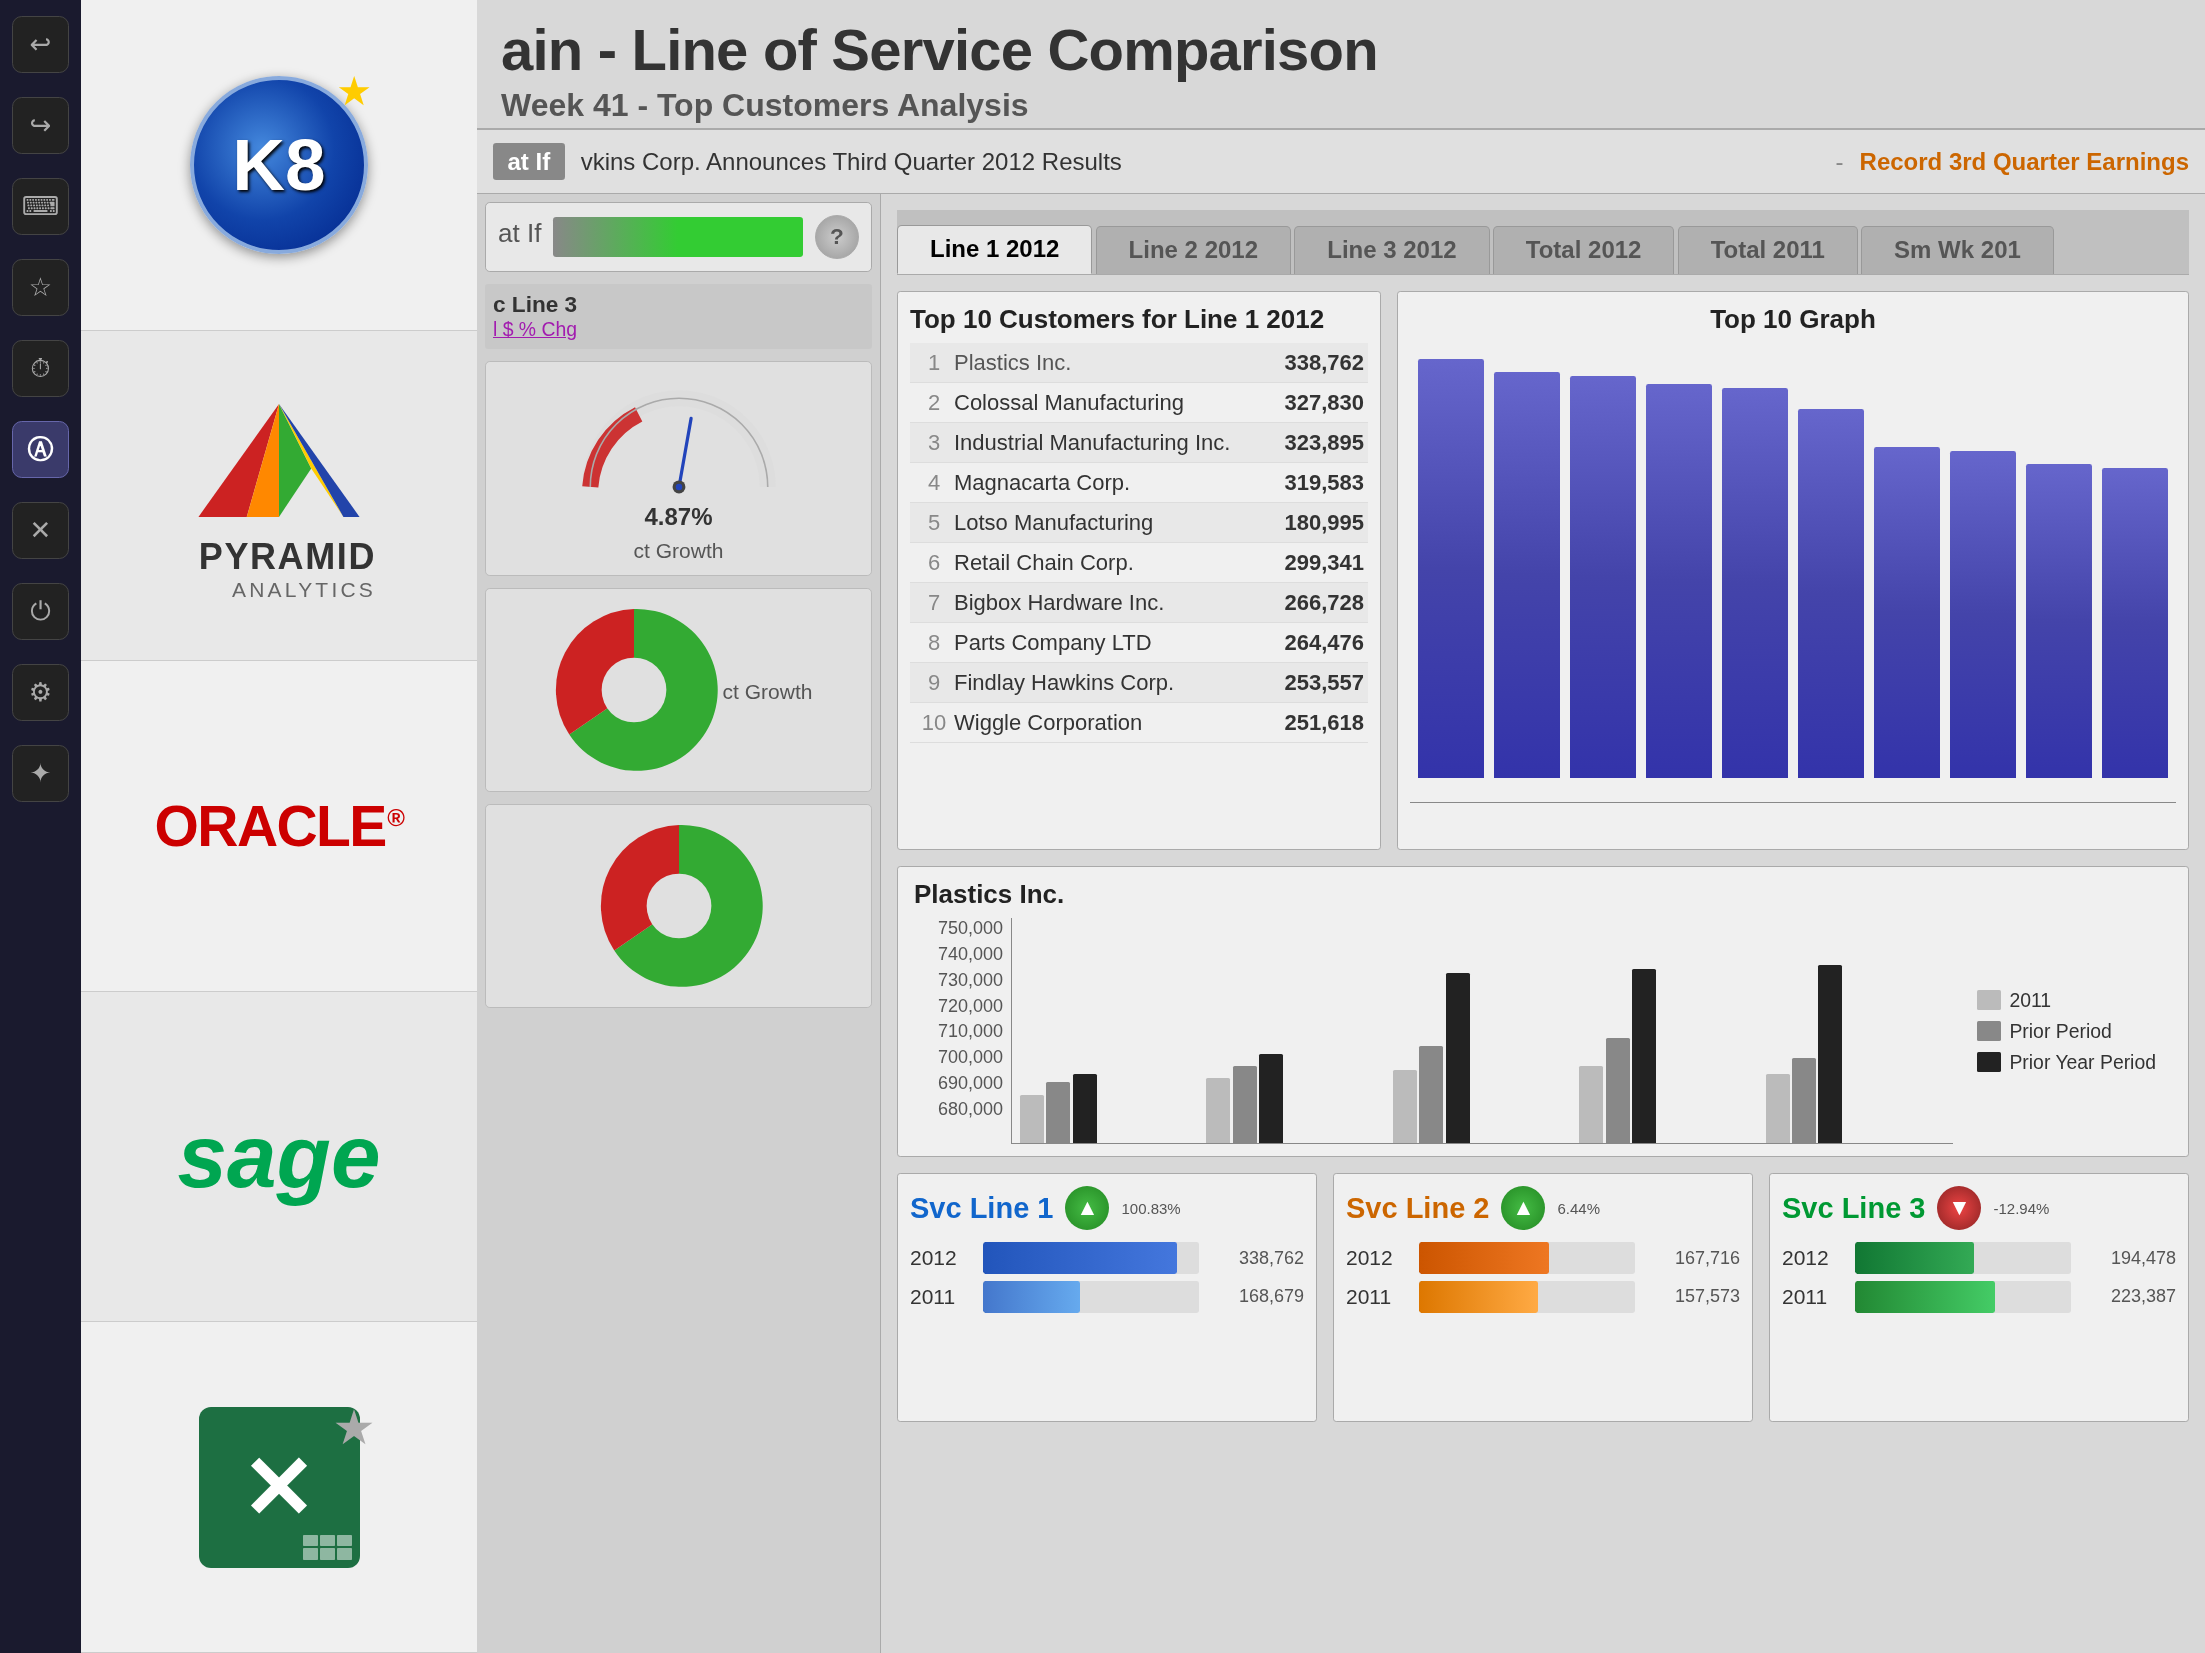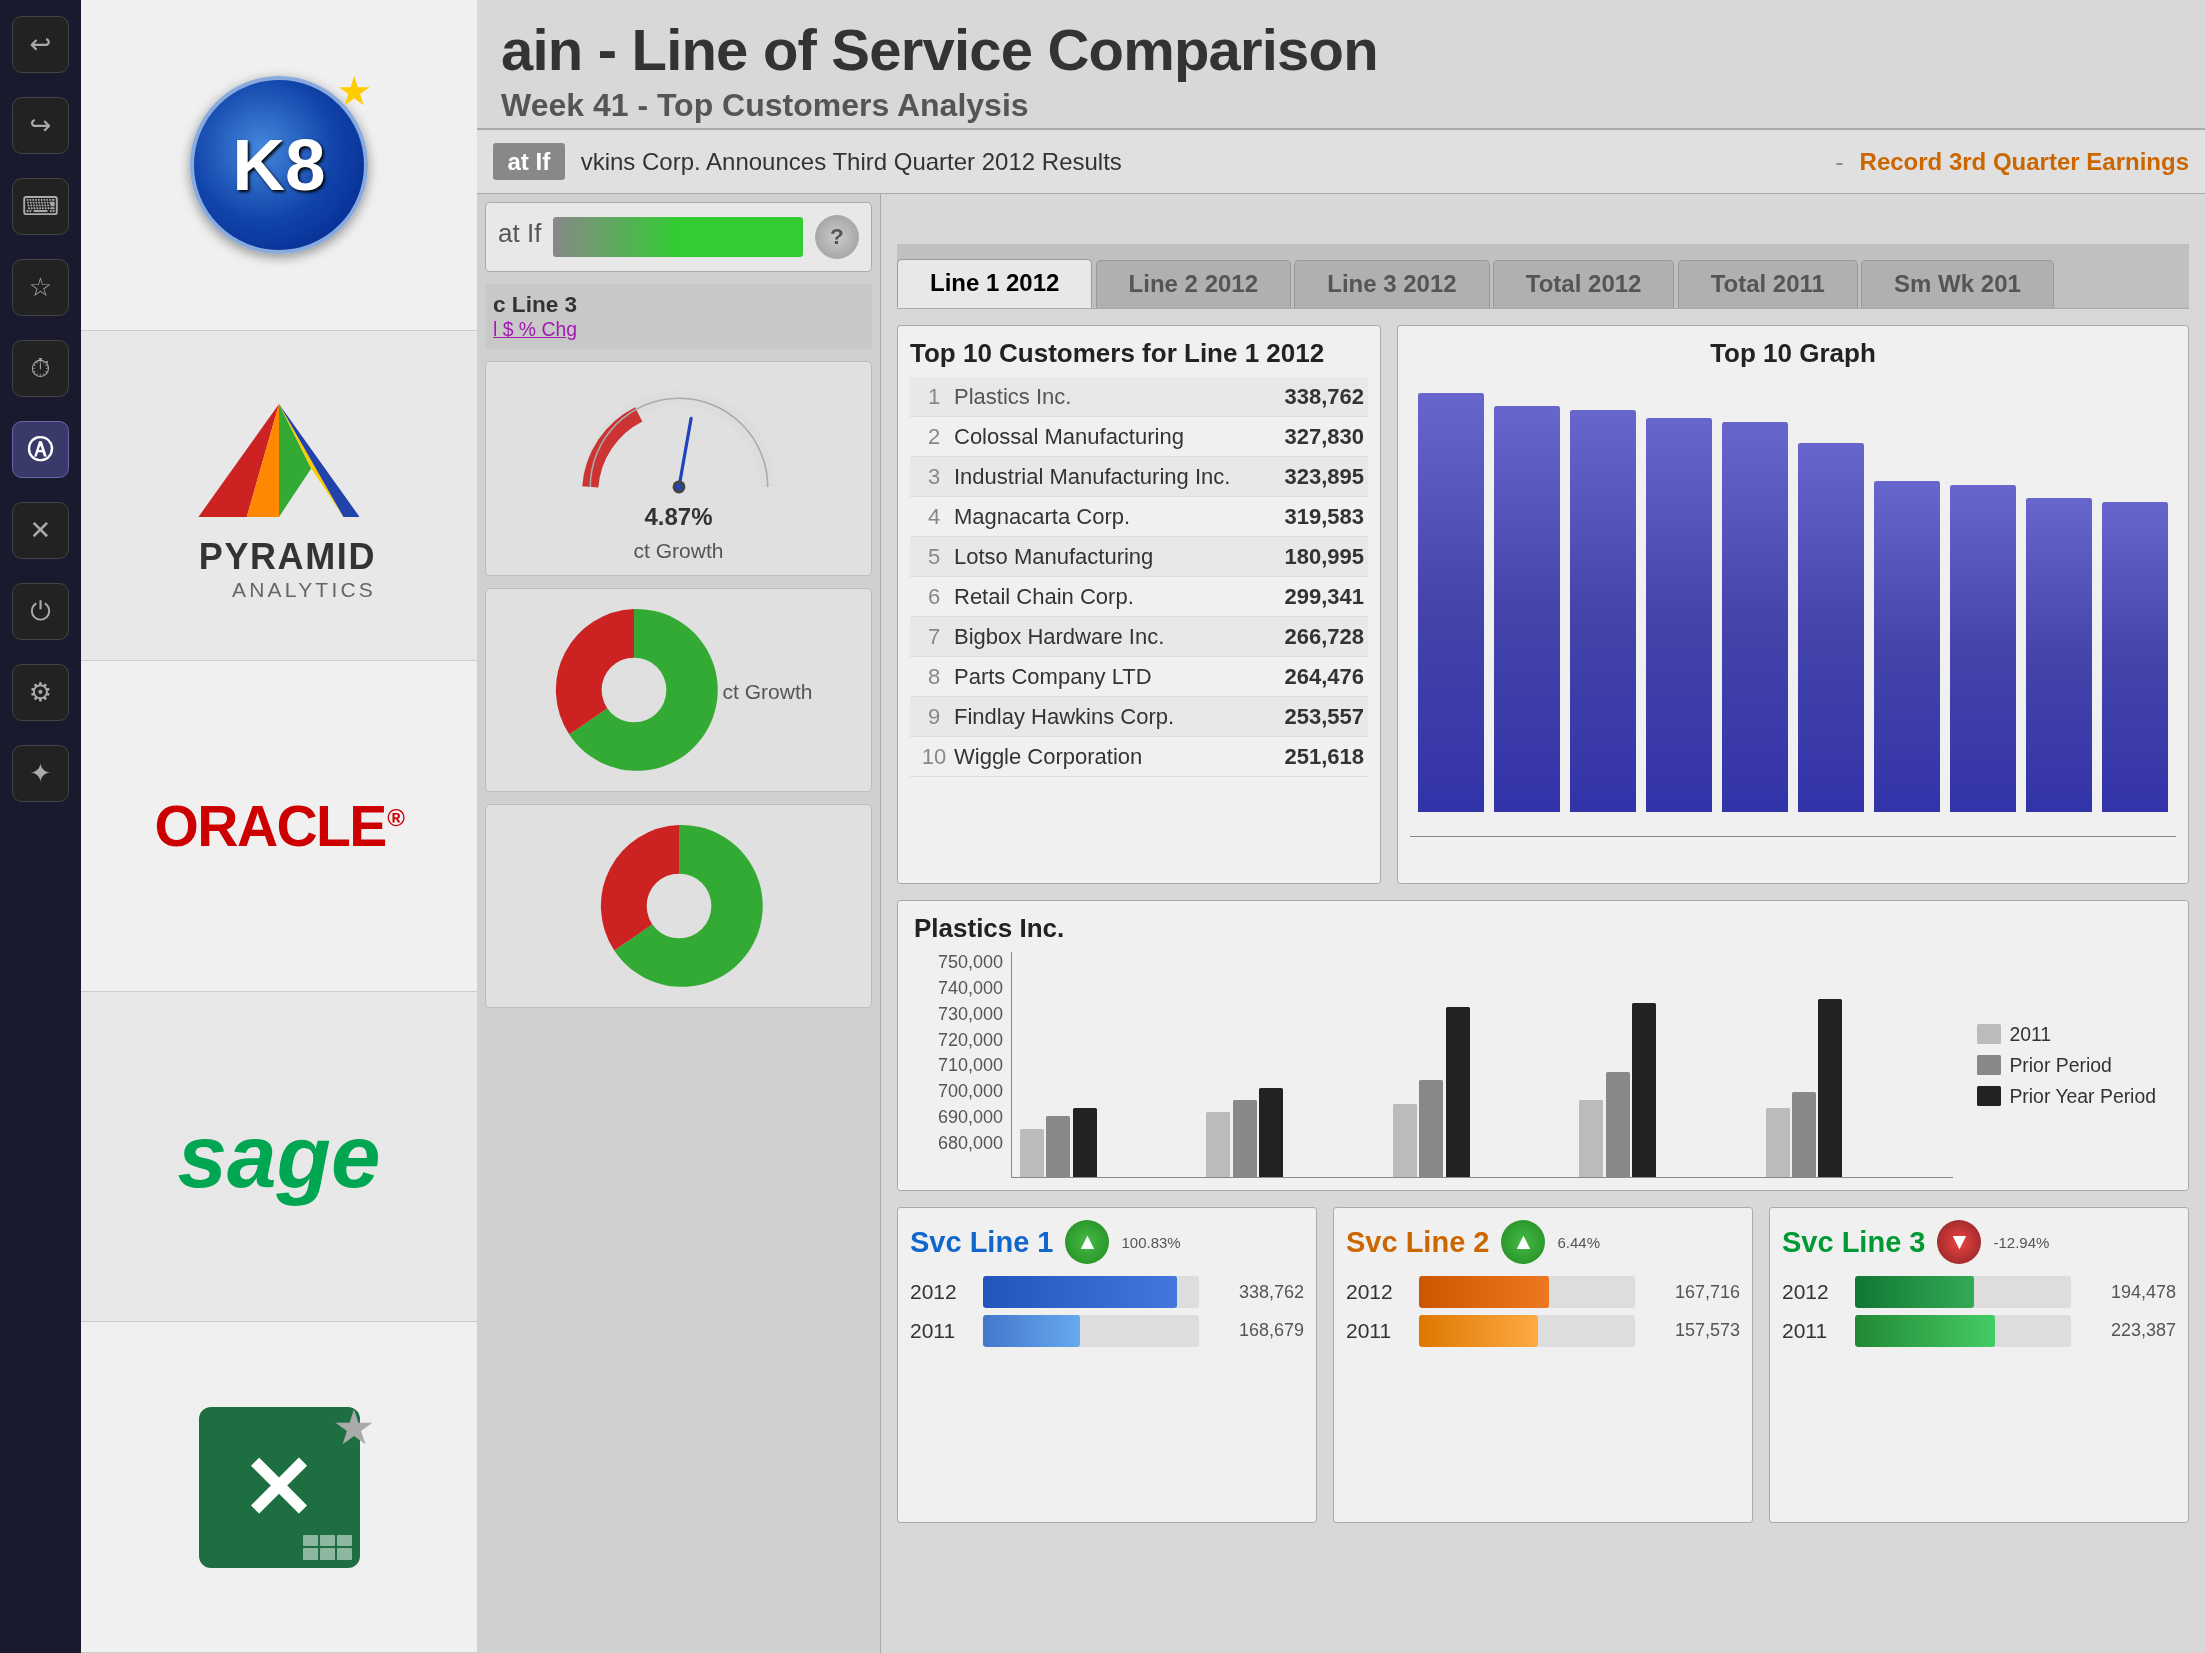--- a/index.html
+++ b/index.html
@@ -131,21 +131,20 @@
     .ticker-text { font-size: 24px; color: #333; flex: 1; }
     .ticker-highlight { color: #cc6600; font-size: 24px; font-weight: bold; }
 
     
     .tab-bar {
       display: flex;
       background: #c0c0c0;
       border-bottom: 1.6px solid #aaa;
       height: 65px;
       align-items: flex-end;
-      margin-top: 34px;
     }
     .tab {
       padding: 9.7px 32px;
       font-size: 24px;
       font-weight: bold;
       color: #555;
       background: #b0b0b0;
       border: 0.8px solid #999;
       border-bottom: none;
       cursor: pointer;
@@ -270,21 +269,21 @@
       padding: 16px;
       justify-content: center;
     }
     .legend-item { display: flex; align-items: center; gap: 8px; font-size: 19.4px; color: #333; }
     .legend-color { width: 24px; height: 19.4px; border-radius: 1.6px; }
 
     
     .bottom-section {
       display: flex;
       gap: 16px;
-      height: 316px;
+      height: 249px;
       flex-shrink: 0;
     }
     .svc-panel {
       flex: 1;
       background: #f0f0f0;
       border: 0.8px solid #aaa;
       border-radius: 3.2px;
       padding: 12px;
     }
     .svc-header {

